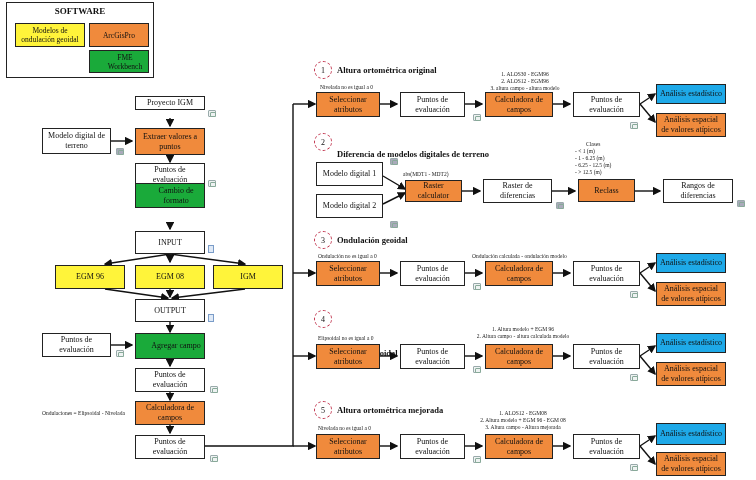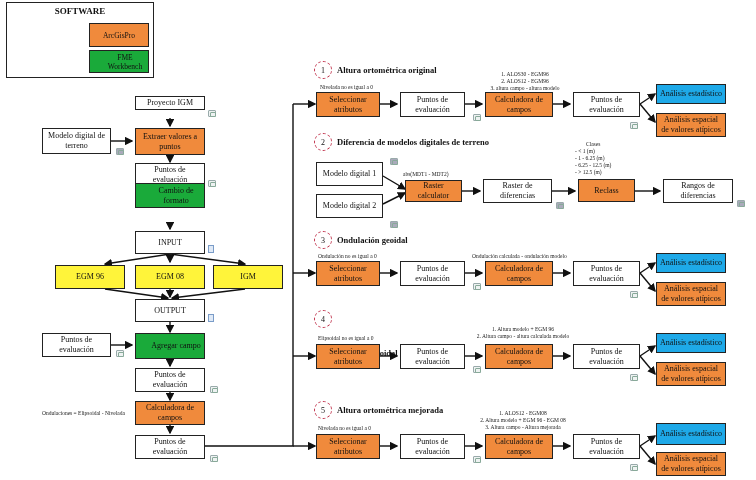--- a/index.html
+++ b/index.html
@@ -97,20 +97,21 @@
     <line x1="383" y1="176" x2="405" y2="189" marker-end="url(#ah)"></line>
     <line x1="383" y1="204" x2="405" y2="193" marker-end="url(#ah)"></line>
     <line x1="462" y1="191" x2="480" y2="191" marker-end="url(#ah)"></line>
     <line x1="552" y1="191" x2="575" y2="191" marker-end="url(#ah)"></line>
     <line x1="635" y1="191" x2="660" y2="191" marker-end="url(#ah)"></line>
   </g>
 </svg>
 
 <div class="legend">
   <div class="legend-title">SOFTWARE</div>
+  <div class="box yellow" style="left:8px;top:20px;width:70px;height:24px;">Modelos de ondulación geoidal</div>
   <div class="box orange" style="left:82px;top:20px;width:60px;height:24px;">ArcGisPro</div>
   <div class="box green" style="left:82px;top:47px;width:60px;height:23px;">FME Workbench</div>
 </div>
 
 <div class="box white" style="left:135px;top:96px;width:70px;height:14px;">Proyecto IGM</div>
 <span class="icon-img" style="left:208px;top:110px;"></span>
 
 <div class="box white" style="left:42px;top:128px;width:69px;height:26px;">Modelo digital de terreno</div>
 <span class="icon-img" style="left:116px;top:148px;background:#aab;"></span>
 
@@ -156,21 +157,21 @@
   <div>2. ALOS12 - EGM96</div>
   <div>3. altura campo - altura modelo</div>
 </div>
 <div class="box orange" style="left:485px;top:92px;width:68px;height:25px;">Calculadora de campos</div>
 <div class="box white" style="left:573px;top:92px;width:67px;height:25px;">Puntos de evaluación</div>
 <span class="icon-img" style="left:630px;top:122px;"></span>
 <div class="box blue" style="left:656px;top:84px;width:70px;height:20px;">Análisis estadístico</div>
 <div class="box orange" style="left:656px;top:113px;width:70px;height:24px;">Análisis espacial de valores atípicos</div>
 
 <div class="step-num" style="left:314px;top:133px;">2</div>
-<div class="section-title" style="left:337px;top:137px;">Diferencia de modelos digitales de terreno</div>
+<div class="section-title" style="left:337px;top:149px;">Diferencia de modelos digitales de terreno</div>
 <div class="box white" style="left:316px;top:162px;width:67px;height:24px;">Modelo digital 1</div>
 <span class="icon-img" style="left:390px;top:158px;background:#aab;"></span>
 <div class="box white" style="left:316px;top:194px;width:67px;height:24px;">Modelo digital 2</div>
 <span class="icon-img" style="left:390px;top:221px;background:#aab;"></span>
 <div class="note" style="left:403px;top:171px;">abs(MDT1 - MDT2)</div>
 <div class="box orange" style="left:405px;top:180px;width:57px;height:22px;">Raster calculator</div>
 <div class="box white" style="left:483px;top:179px;width:69px;height:24px;">Raster de diferencias</div>
 <span class="icon-img" style="left:556px;top:202px;background:#aab;"></span>
 <div class="note" style="left:575px;top:141px;text-align:left;">
   <div style="text-align:center;">Clases</div>

